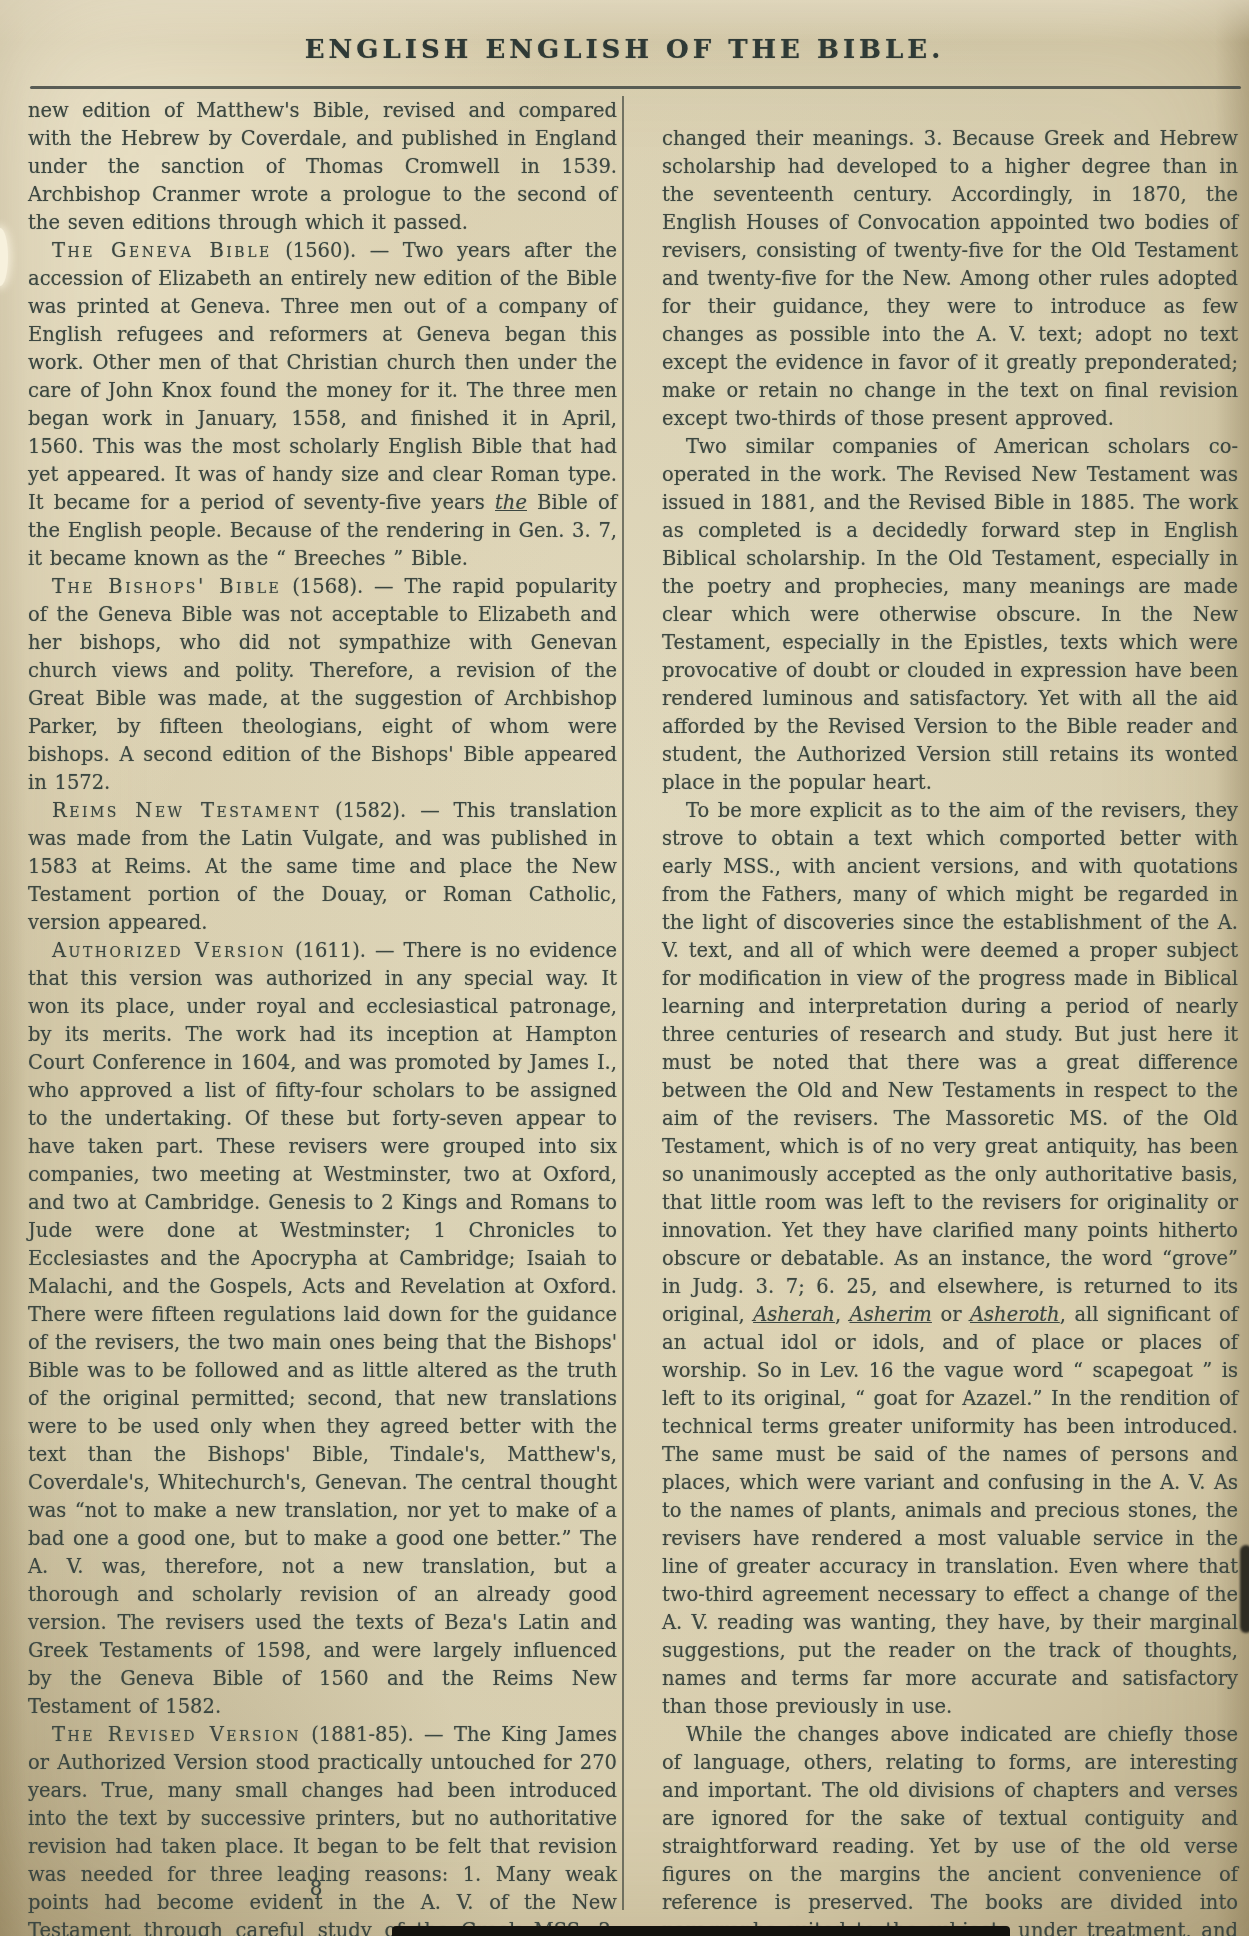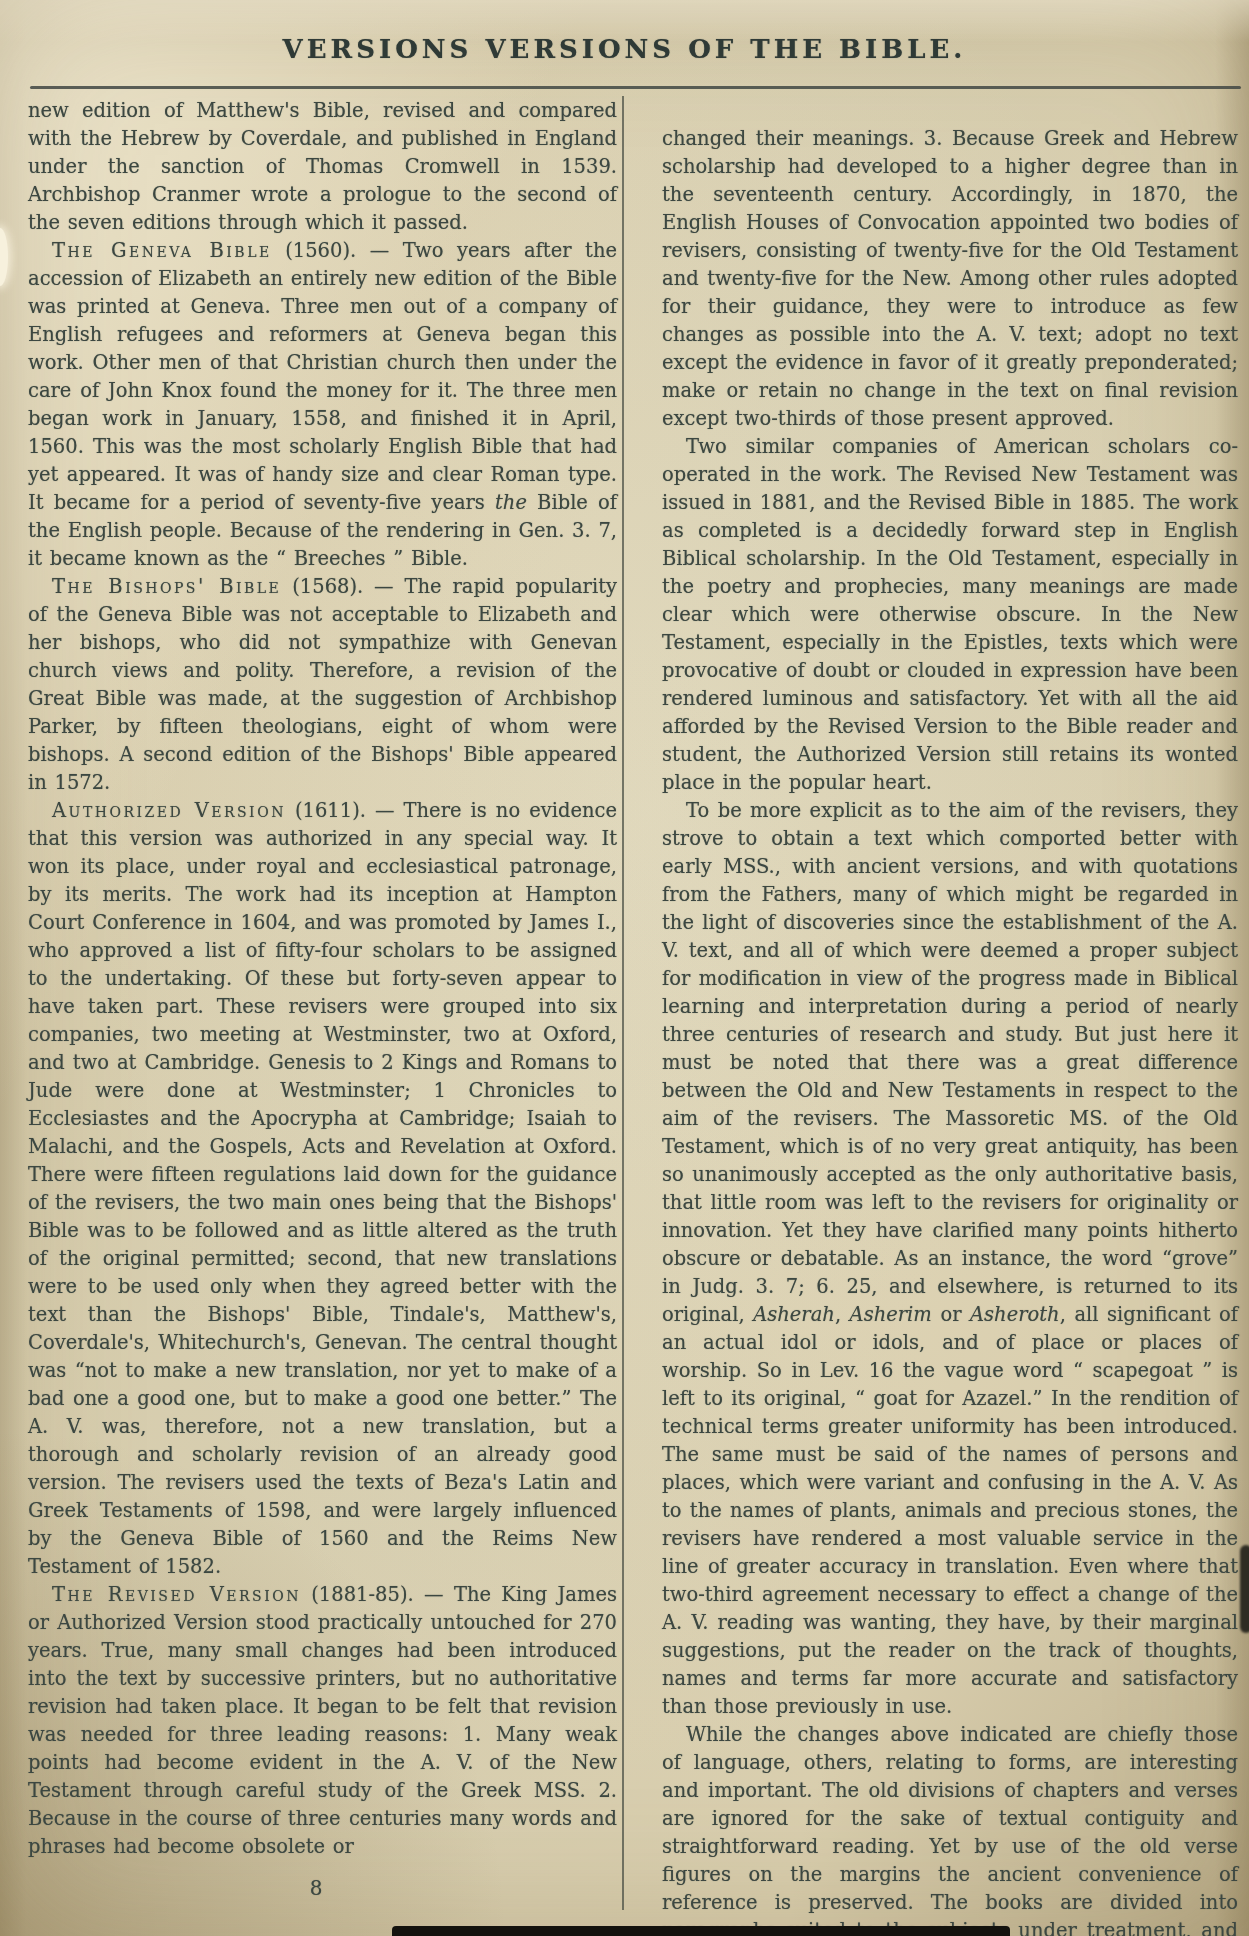--- a/index.html
+++ b/index.html
@@ -52,21 +52,21 @@
     hyphens:none;
   }
   .col .para.indent{text-indent:24px;}
   .col-left{width:589px;}
   .col-right{width:604px;}
   .divider{
     position:absolute;left:622px;top:96px;height:1814px;width:2px;
     background:rgba(72,78,68,0.72);
   }
   .sc{font-variant:small-caps;letter-spacing:2.5px;}
-  .it{font-style:italic;}
+  .it{font-style:italic;text-decoration:underline;}
   .page-number{
     position:absolute;left:296px;top:1876px;width:40px;
     text-align:center;font-size:20px;color:#3c4741;
     text-shadow:0 0 1px rgba(60,72,66,0.55);
   }
   
   .notch-left{
     position:absolute;left:-8px;top:228px;width:16px;height:58px;
     background:#f7f1dd;border-radius:50%;
     box-shadow:0 0 8px 3px rgba(247,241,221,0.9);
@@ -79,28 +79,29 @@
     position:absolute;left:392px;bottom:-3px;width:618px;height:13px;
     background:#14130e;border-radius:4px 4px 0 0;filter:blur(0.5px);
   }
 </style>
 </head>
 <body>
 
 <div class="page">
   <div class="shading"></div>
 
-  <div class="running-head">VERSIONS VERSIONS OF THE BIBLE.</div>
+  <div class="running-head">ENGLISH ENGLISH OF THE BIBLE.</div>
   <div class="head-rule"></div>
 
   <div class="columns">
     <div class="col col-left">
         <p class="para"><span>new edition of Matthew's Bible, revised and compared with the Hebrew by Coverdale, and published in England under the sanction of Thomas Cromwell in 1539. Archbishop Cranmer wrote a prologue to the second of the seven editions through which it passed.</span></p>
         <p class="para indent"><span class="sc">The Geneva Bible</span><span> (1560). — Two years after the accession of Elizabeth an entirely new edition of the Bible was printed at Geneva. Three men out of a company of English refugees and reformers at Geneva began this work. Other men of that Christian church then under the care of John Knox found the money for it. The three men began work in January, 1558, and finished it in April, 1560. This was the most scholarly English Bible that had yet appeared. It was of handy size and clear Roman type. It became for a period of seventy-five years </span><span class="it">the</span><span> Bible of the English people. Because of the rendering in Gen. 3. 7, it became known as the “ Breeches ” Bible.</span></p>
         <p class="para indent"><span class="sc">The Bishops' Bible</span><span> (1568). — The rapid popularity of the Geneva Bible was not acceptable to Elizabeth and her bishops, who did not sympathize with Genevan church views and polity. Therefore, a revision of the Great Bible was made, at the suggestion of Archbishop Parker, by fifteen theologians, eight of whom were bishops. A second edition of the Bishops' Bible appeared in 1572.</span></p>
+        <p class="para indent"><span class="sc">Reims New Testament</span><span> (1582). — This translation was made from the Latin Vulgate, and was published in 1583 at Reims. At the same time and place the New Testament portion of the Douay, or Roman Catholic, version appeared.</span></p>
         <p class="para indent"><span class="sc">Authorized Version</span><span> (1611). — There is no evidence that this version was authorized in any special way. It won its place, under royal and ecclesiastical patronage, by its merits. The work had its inception at Hampton Court Conference in 1604, and was promoted by James I., who approved a list of fifty-four scholars to be assigned to the undertaking. Of these but forty-seven appear to have taken part. These revisers were grouped into six companies, two meeting at Westminster, two at Oxford, and two at Cambridge. Genesis to 2 Kings and Romans to Jude were done at Westminster; 1 Chronicles to Ecclesiastes and the Apocrypha at Cambridge; Isaiah to Malachi, and the Gospels, Acts and Revelation at Oxford. There were fifteen regulations laid down for the guidance of the revisers, the two main ones being that the Bishops' Bible was to be followed and as little altered as the truth of the original permitted; second, that new translations were to be used only when they agreed better with the text than the Bishops' Bible, Tindale's, Matthew's, Coverdale's, Whitechurch's, Genevan. The central thought was “not to make a new translation, nor yet to make of a bad one a good one, but to make a good one better.” The A. V. was, therefore, not a new translation, but a thorough and scholarly revision of an already good version. The revisers used the texts of Beza's Latin and Greek Testaments of 1598, and were largely influenced by the Geneva Bible of 1560 and the Reims New Testament of 1582.</span></p>
         <p class="para indent"><span class="sc">The Revised Version</span><span> (1881-85). — The King James or Authorized Version stood practically untouched for 270 years. True, many small changes had been introduced into the text by successive printers, but no authoritative revision had taken place. It began to be felt that revision was needed for three leading reasons: 1. Many weak points had become evident in the A. V. of the New Testament through careful study of the Greek MSS. 2. Because in the course of three centuries many words and phrases had become obsolete or</span></p>
       </div>
   </div>
   <div class="divider"></div>
   <div class="columns" style="left:662px;width:576px;">
     <div class="col col-right" style="width:576px;margin-top:28px;">
         <p class="para"><span>changed their meanings. 3. Because Greek and Hebrew scholarship had developed to a higher degree than in the seventeenth century. Accordingly, in 1870, the English Houses of Convocation appointed two bodies of revisers, consisting of twenty-five for the Old Testament and twenty-five for the New. Among other rules adopted for their guidance, they were to introduce as few changes as possible into the A. V. text; adopt no text except the evidence in favor of it greatly preponderated; make or retain no change in the text on final revision except two-thirds of those present approved.</span></p>
         <p class="para indent"><span>Two similar companies of American scholars co-operated in the work. The Revised New Testament was issued in 1881, and the Revised Bible in 1885. The work as completed is a decidedly forward step in English Biblical scholarship. In the Old Testament, especially in the poetry and prophecies, many meanings are made clear which were otherwise obscure. In the New Testament, especially in the Epistles, texts which were provocative of doubt or clouded in expression have been rendered luminous and satisfactory. Yet with all the aid afforded by the Revised Version to the Bible reader and student, the Authorized Version still retains its wonted place in the popular heart.</span></p>
         <p class="para indent"><span>To be more explicit as to the aim of the revisers, they strove to obtain a text which comported better with early MSS., with ancient versions, and with quotations from the Fathers, many of which might be regarded in the light of discoveries since the establishment of the A. V. text, and all of which were deemed a proper subject for modification in view of the progress made in Biblical learning and interpretation during a period of nearly three centuries of research and study. But just here it must be noted that there was a great difference between the Old and New Testaments in respect to the aim of the revisers. The Massoretic MS. of the Old Testament, which is of no very great antiquity, has been so unanimously accepted as the only authoritative basis, that little room was left to the revisers for originality or innovation. Yet they have clarified many points hitherto obscure or debatable. As an instance, the word “grove” in Judg. 3. 7; 6. 25, and elsewhere, is returned to its original, </span><span class="it">Asherah</span><span>, </span><span class="it">Asherim</span><span> or </span><span class="it">Asheroth</span><span>, all significant of an actual idol or idols, and of place or places of worship. So in Lev. 16 the vague word “ scapegoat ” is left to its original, “ goat for Azazel.” In the rendition of technical terms greater uniformity has been introduced. The same must be said of the names of persons and places, which were variant and confusing in the A. V. As to the names of plants, animals and precious stones, the revisers have rendered a most valuable service in the line of greater accuracy in translation. Even where that two-third agreement necessary to effect a change of the A. V. reading was wanting, they have, by their marginal suggestions, put the reader on the track of thoughts, names and terms far more accurate and satisfactory than those previously in use.</span></p>

